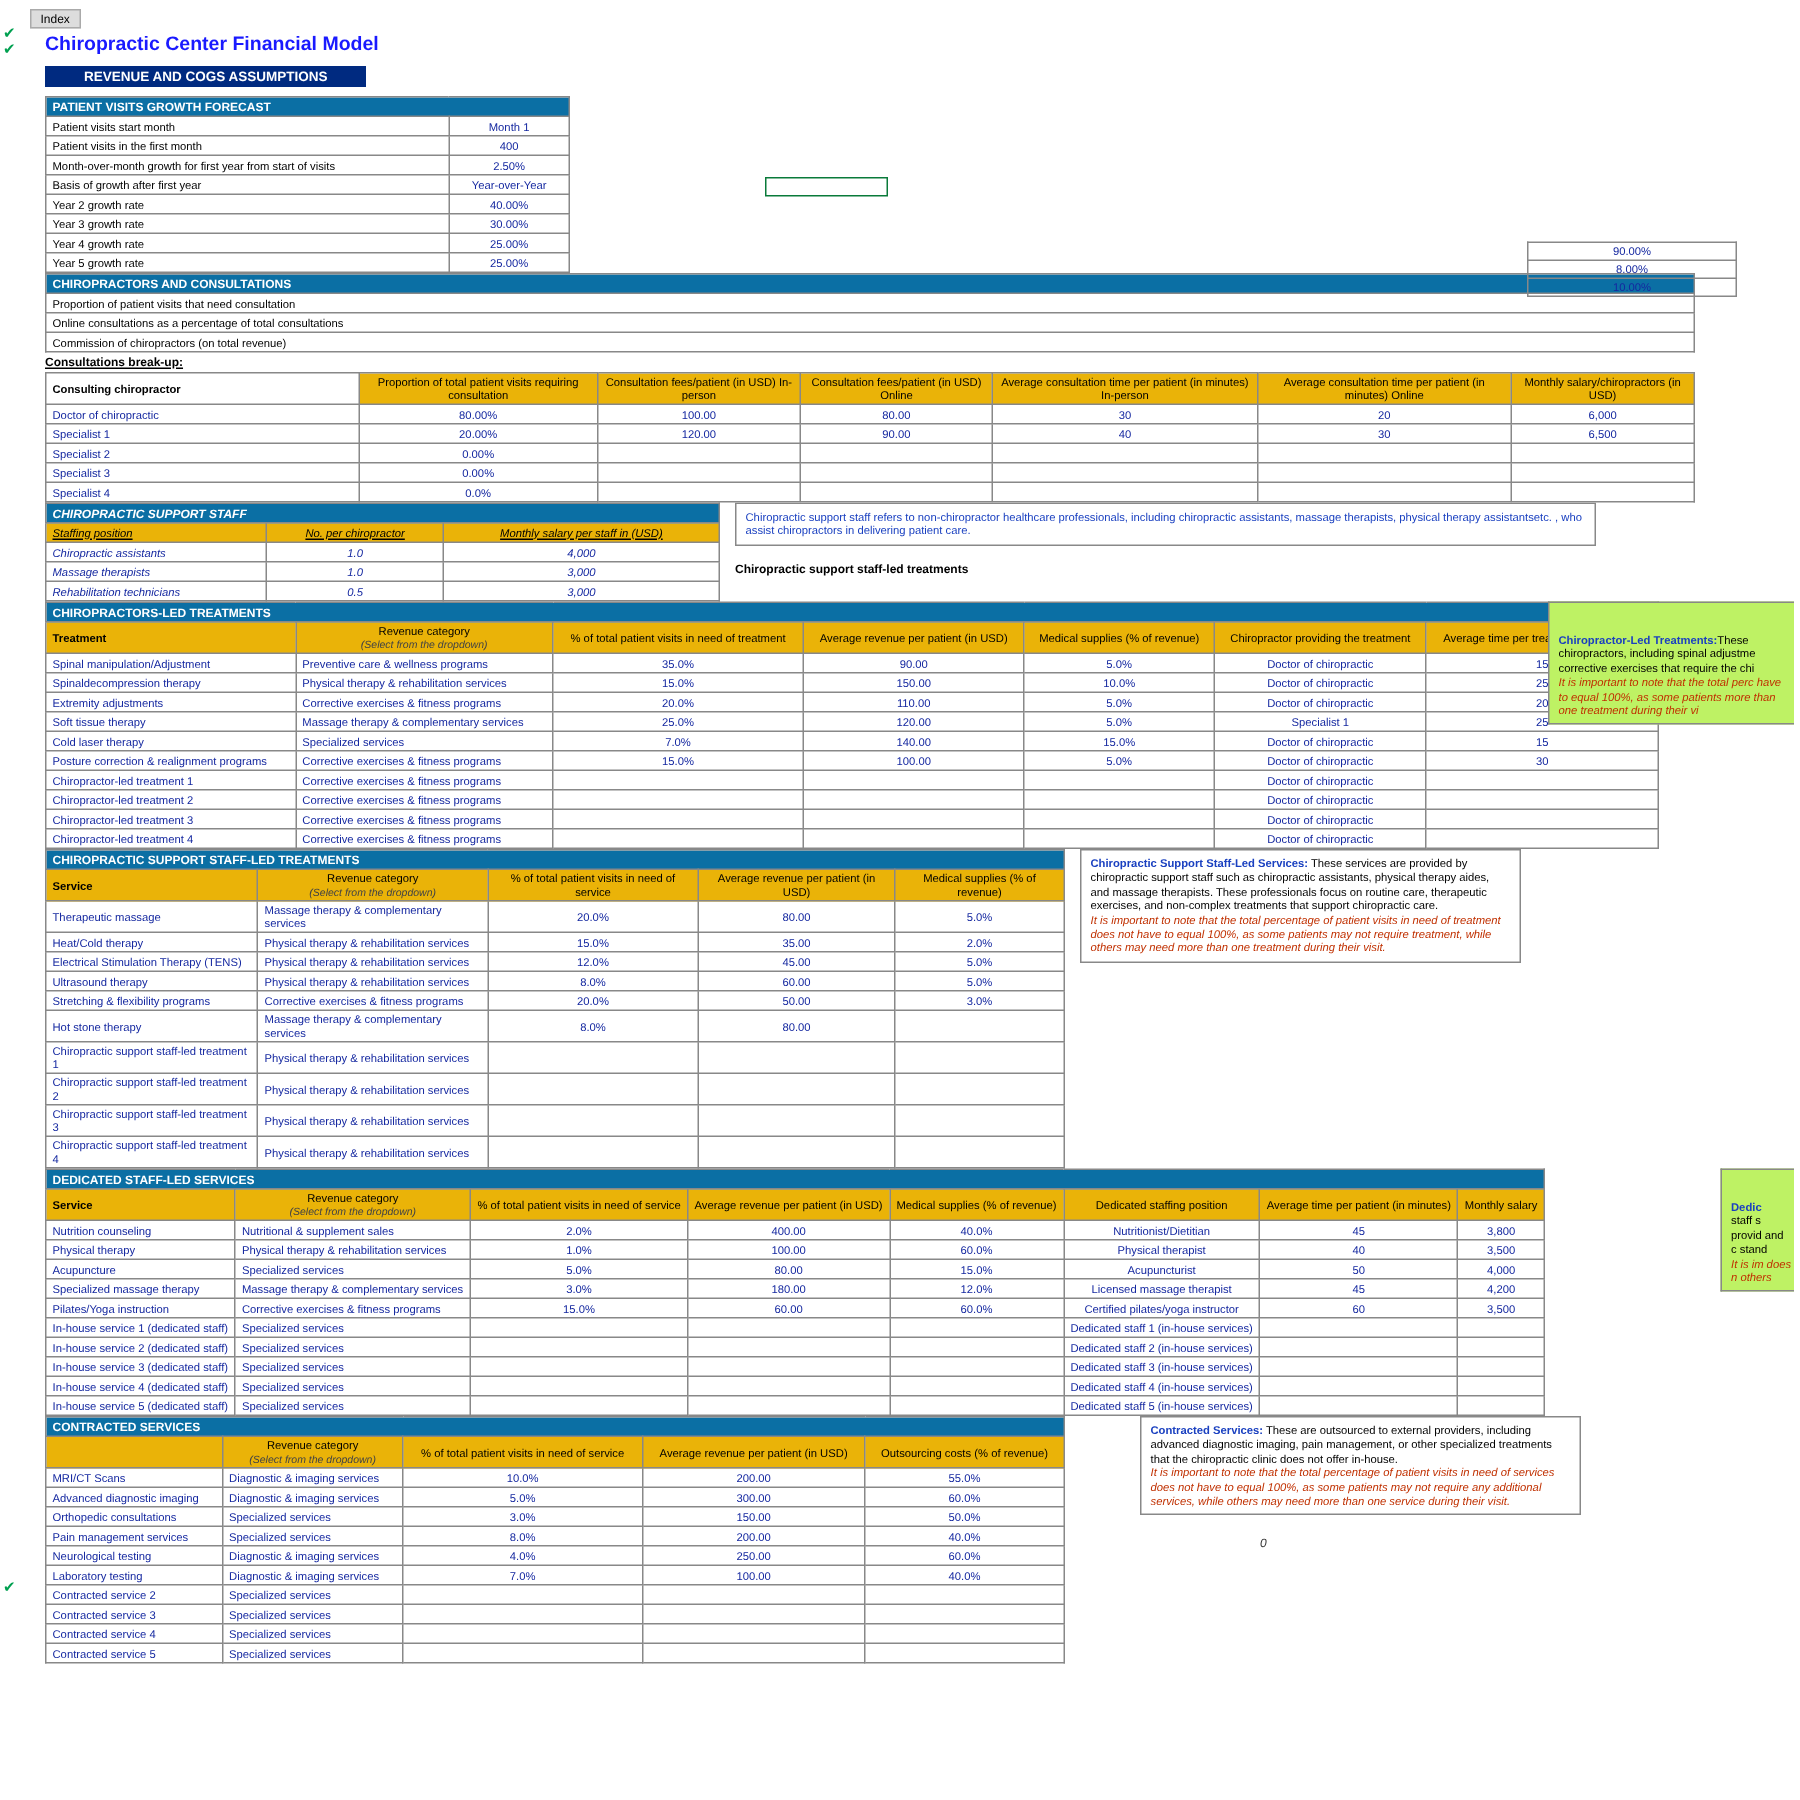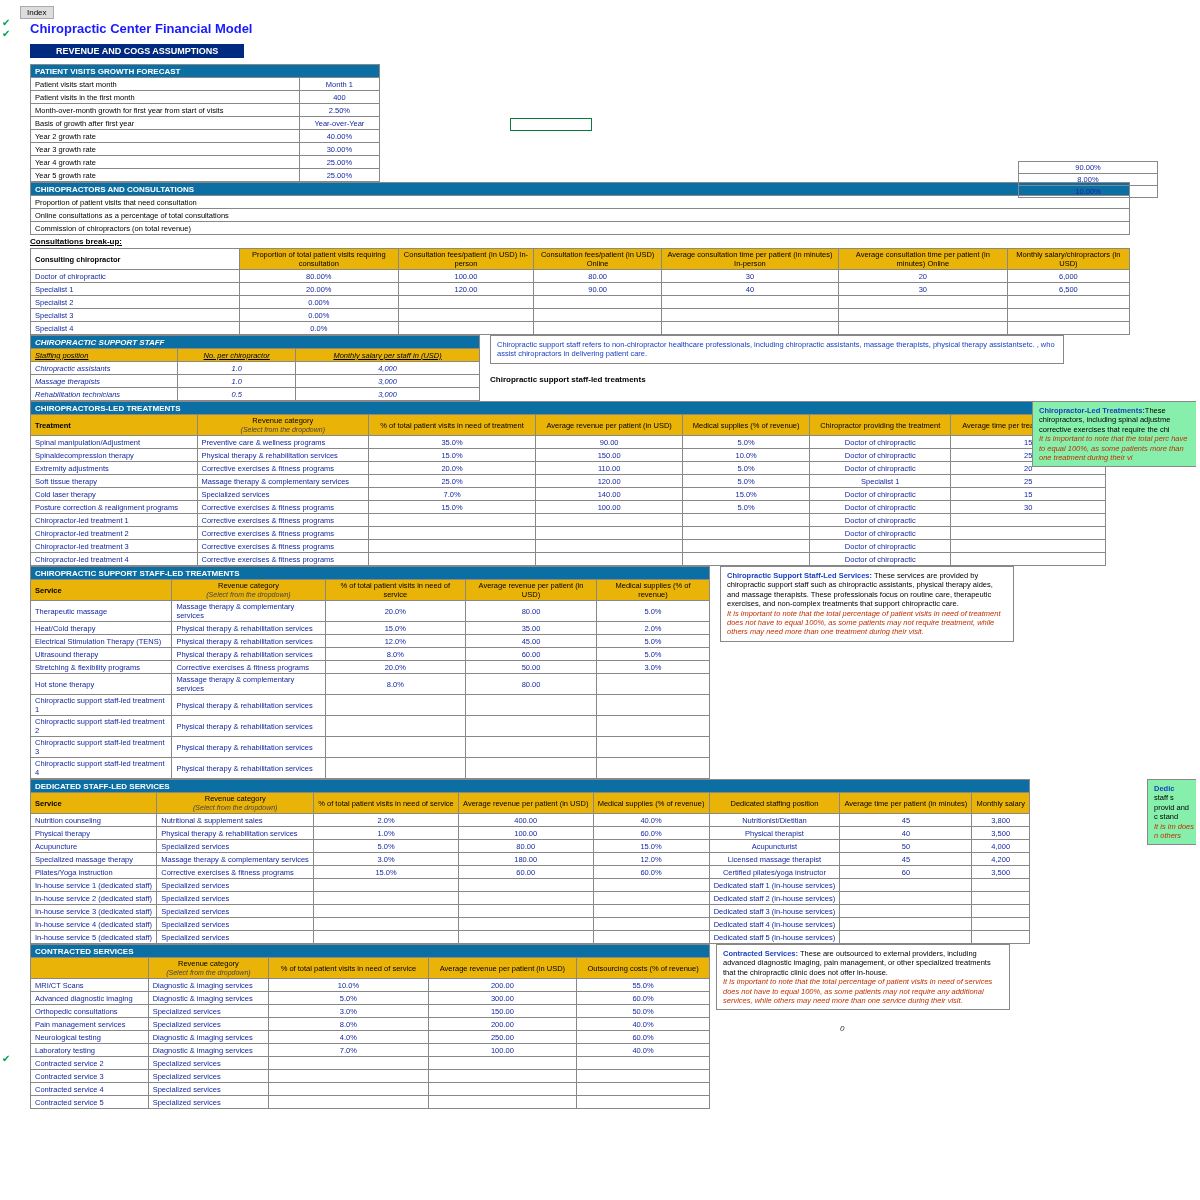--- a/index.html
+++ b/index.html
@@ -81,22 +81,22 @@
     line-height: 1.25;
     max-width: 280px;
   }
   .floating-box .lead { color: #1a40c0; }
   .floating-box .warn { color: #c03000; font-style: italic; }
   .right-clip {
     position: absolute;
     right: 0;
     border: 1px solid #888;
     border-right: none;
-    background: #86efac;
-    padding: 4px 2px 4px 6px;
+    background: #bef264;
+    padding: 20px 2px 4px 6px;
     font-size: 7.5px;
     line-height: 1.25;
     width: 155px;
     overflow: hidden;
   }
   .right-clip .lead { color: #1a40c0; }
   .right-clip .warn { color: #c03000; font-style: italic; }
   .u { text-decoration: underline; font-weight: bold; }
   .green-cell {
     position: absolute;
@@ -745,21 +745,21 @@
           </tr>
           <tr>
             <td class="blue-link">Contracted service 5</td>
             <td class="blue-link">Specialized services</td>
             <td class="blue-val"></td>
             <td class="blue-val"></td>
             <td class="blue-val"></td>
           </tr>
         </tbody>
     </table>
-    <div class="floating-box" style="left:696px; top:0; max-width:280px;">
+    <div class="floating-box" style="left:740px; top:0; max-width:280px;">
       <span class="lead"><b>Contracted Services:</b></span><span> These are outsourced to external providers, including advanced diagnostic imaging, pain management, or other specialized treatments that the chiropractic clinic does not offer in-house.</span><br>
       <span class="warn">It is important to note that the total percentage of patient visits in need of services does not have to equal 100%, as some patients may not require any additional services, while others may need more than one service during their visit.</span>
     </div>
     <div class="tiny-zero" style="left:820px; top:80px;">0</div>
   </div>
 
   
   
 
   

